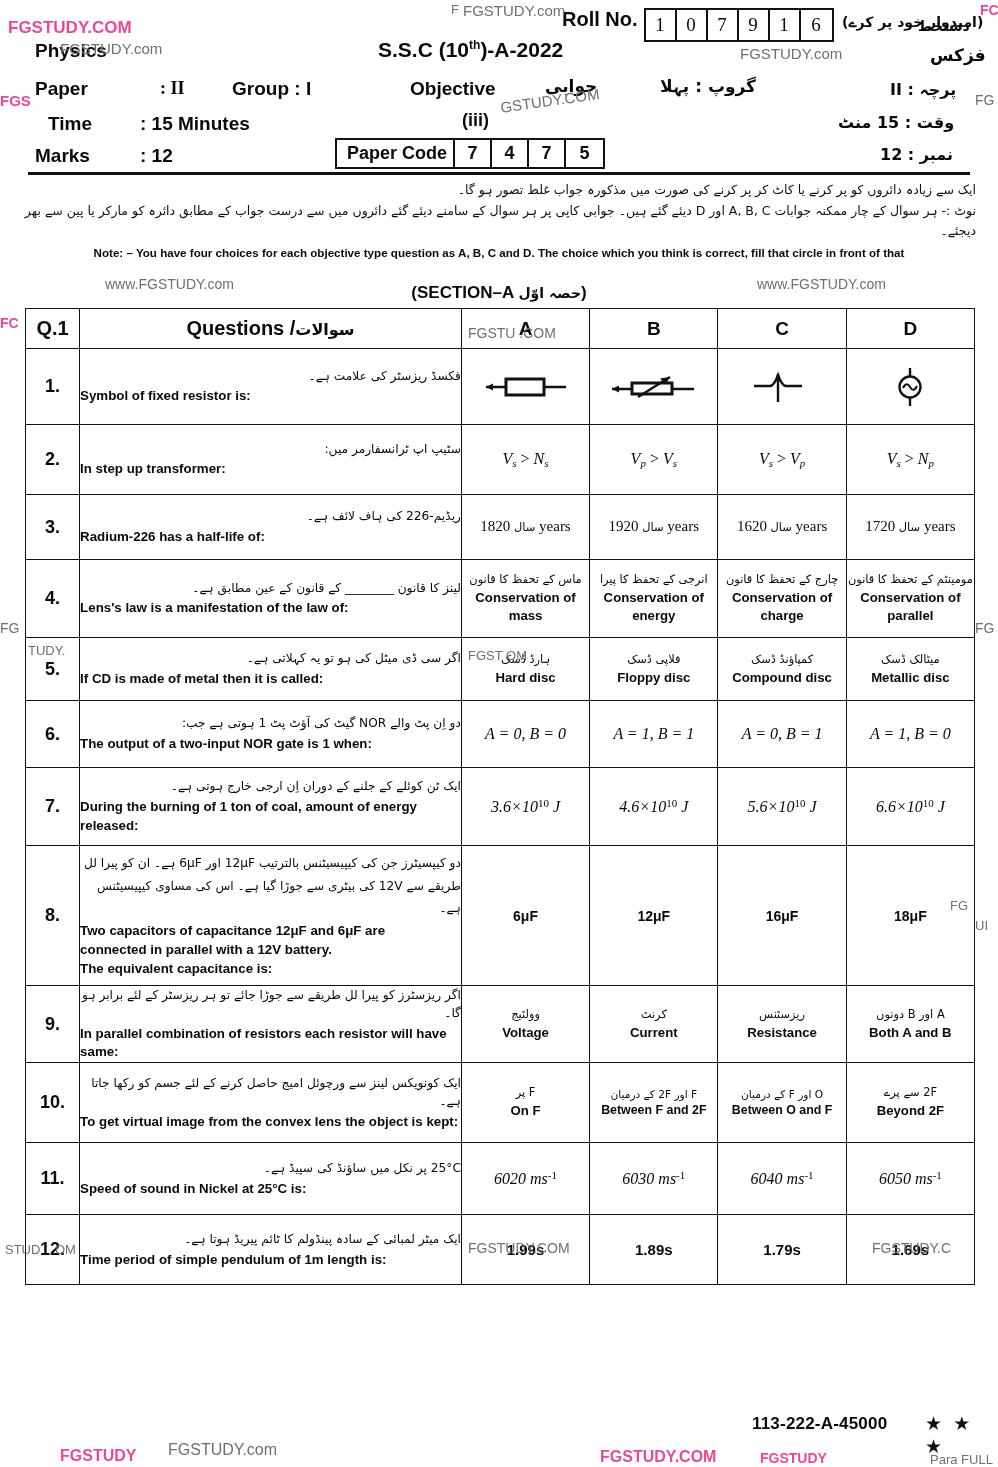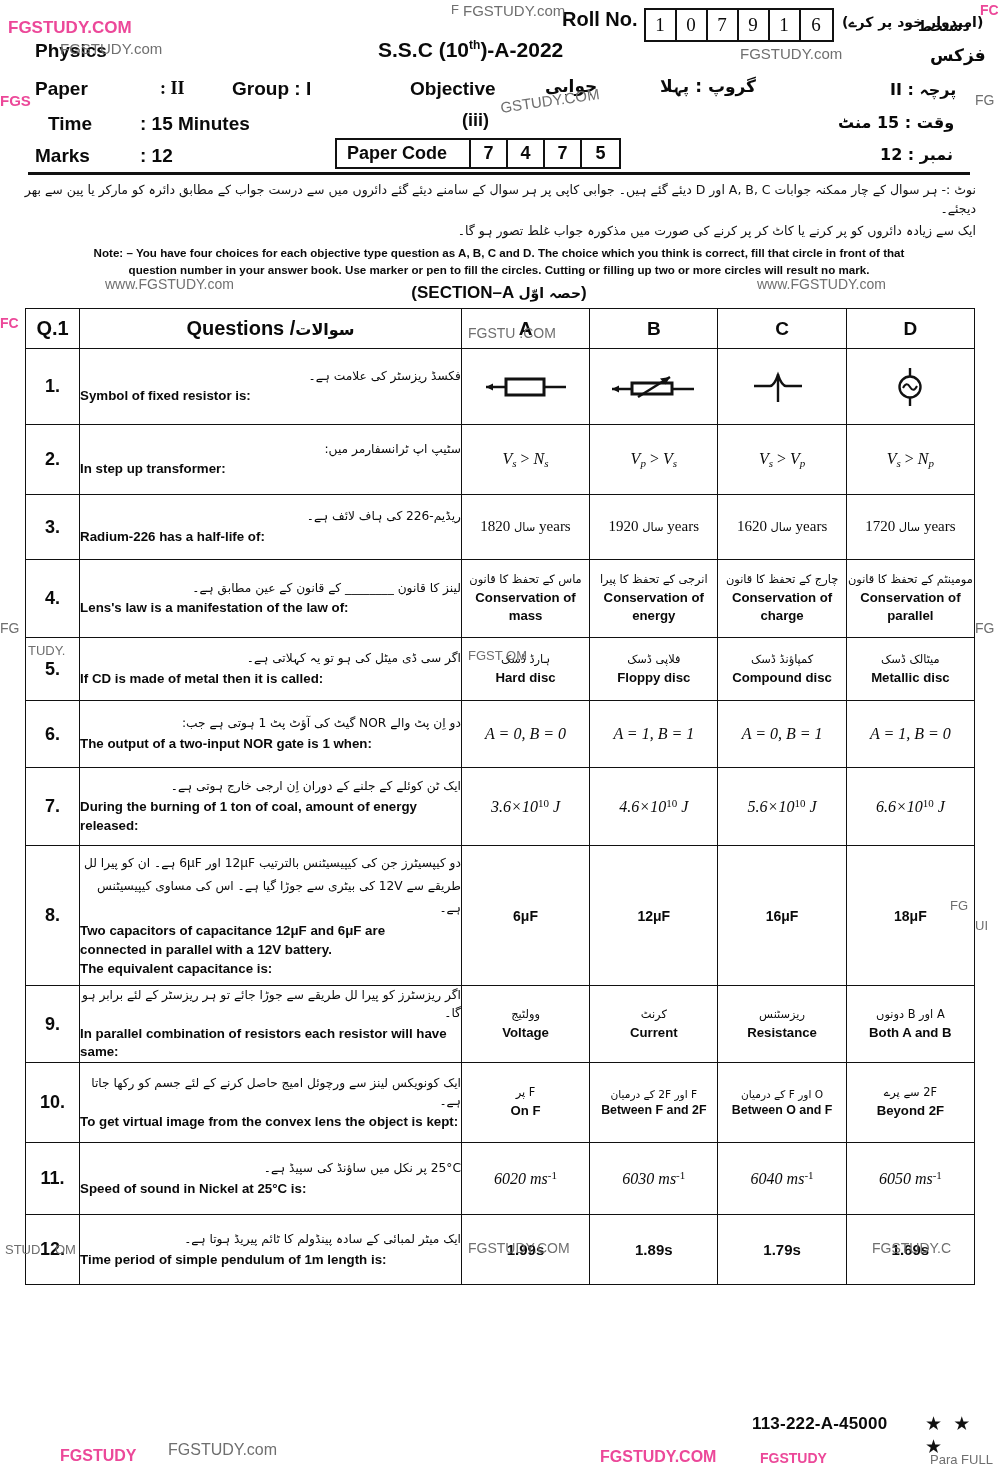--- a/index.html
+++ b/index.html
@@ -47,21 +47,21 @@
     border-right: 2px solid #111;
     display: flex; align-items: center; justify-content: center;
     font-size: 19px;
     font-family: "Liberation Serif", serif;
   }
   .rollno-cell:last-child { border-right: none; }
 
   
   .papercode-wrap { position: absolute; left: 335px; top: 138px; display: flex; border: 2px solid #111; }
   .papercode-label {
-    padding: 3px 22px 3px 10px; font-weight: bold; font-size: 18px;
+    padding: 3px 6px 3px 10px; font-weight: bold; font-size: 18px;
     border-right: 2px solid #111; display:flex; align-items:center;
   }
   .papercode-digit {
     width: 37px; display: flex; align-items: center; justify-content: center;
     border-right: 2px solid #111; font-weight: bold; font-size: 18px;
   }
   .papercode-digit:last-child { border-right: none; }
 
   .hr-top { position: absolute; left: 28px; top: 172px; width: 942px; height: 3px; background: #111; }
 
@@ -217,26 +217,25 @@
     <span class="papercode-digit">7</span>
     <span class="papercode-digit">4</span>
     <span class="papercode-digit">7</span>
     <span class="papercode-digit">5</span>
   </div>
 
   <div class="hr-top"></div>
 </div>
 
 <div class="notes">
+  <div class="note-urdu">ایک سے زیادہ دائروں کو پر کرنے یا کاٹ کر پر کرنے کی صورت میں مذکورہ جواب غلط تصور ہو گا۔</div>
   <div class="note-urdu">نوٹ :- ہر سوال کے چار ممکنہ جوابات A, B, C اور D دیئے گئے ہیں۔ جوابی کاپی پر ہر سوال کے سامنے دیئے گئے دائروں میں سے درست جواب کے مطابق دائرہ کو مارکر یا پین سے بھر دیجئے۔</div>
-  <div class="note-urdu">ایک سے زیادہ دائروں کو پر کرنے یا کاٹ کر پر کرنے کی صورت میں مذکورہ جواب غلط تصور ہو گا۔</div>
   <div class="note-en">
     <span class="nlabel">Note: –</span>
     <span>You have four choices for each objective type question as A, B, C and D. The choice which you think is correct, fill that circle in front of that</span><br>
-    <span>question number in your answer book. Use marker or pen to fill the circles. Cutting or filling up two or more circles will result no mark.</span>
   </div>
 </div>
 
 <div class="section-title">
   <span>(SECTION–A</span>
   <span class="u">حصہ اوّل</span><span>)</span>
 </div>
 
 <table class="mcq">
   <colgroup>

